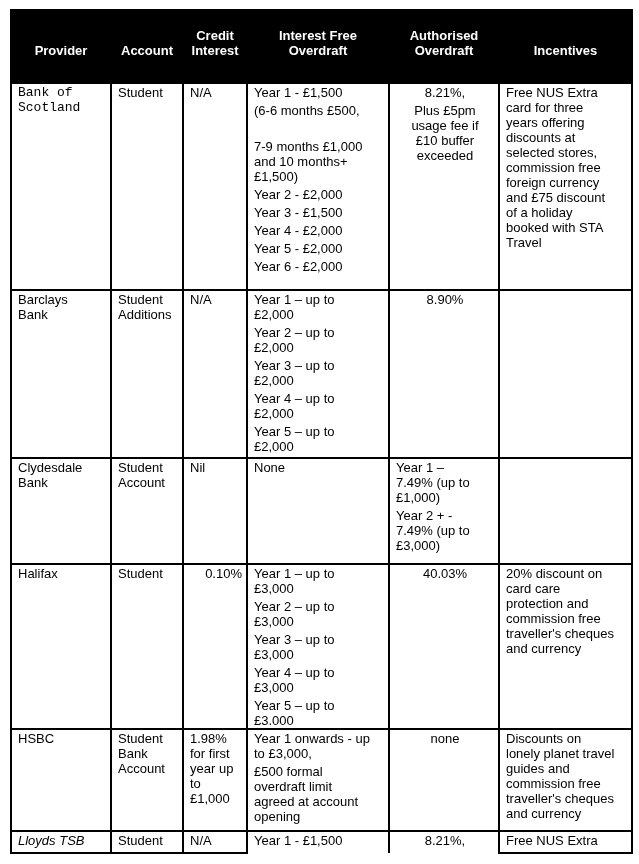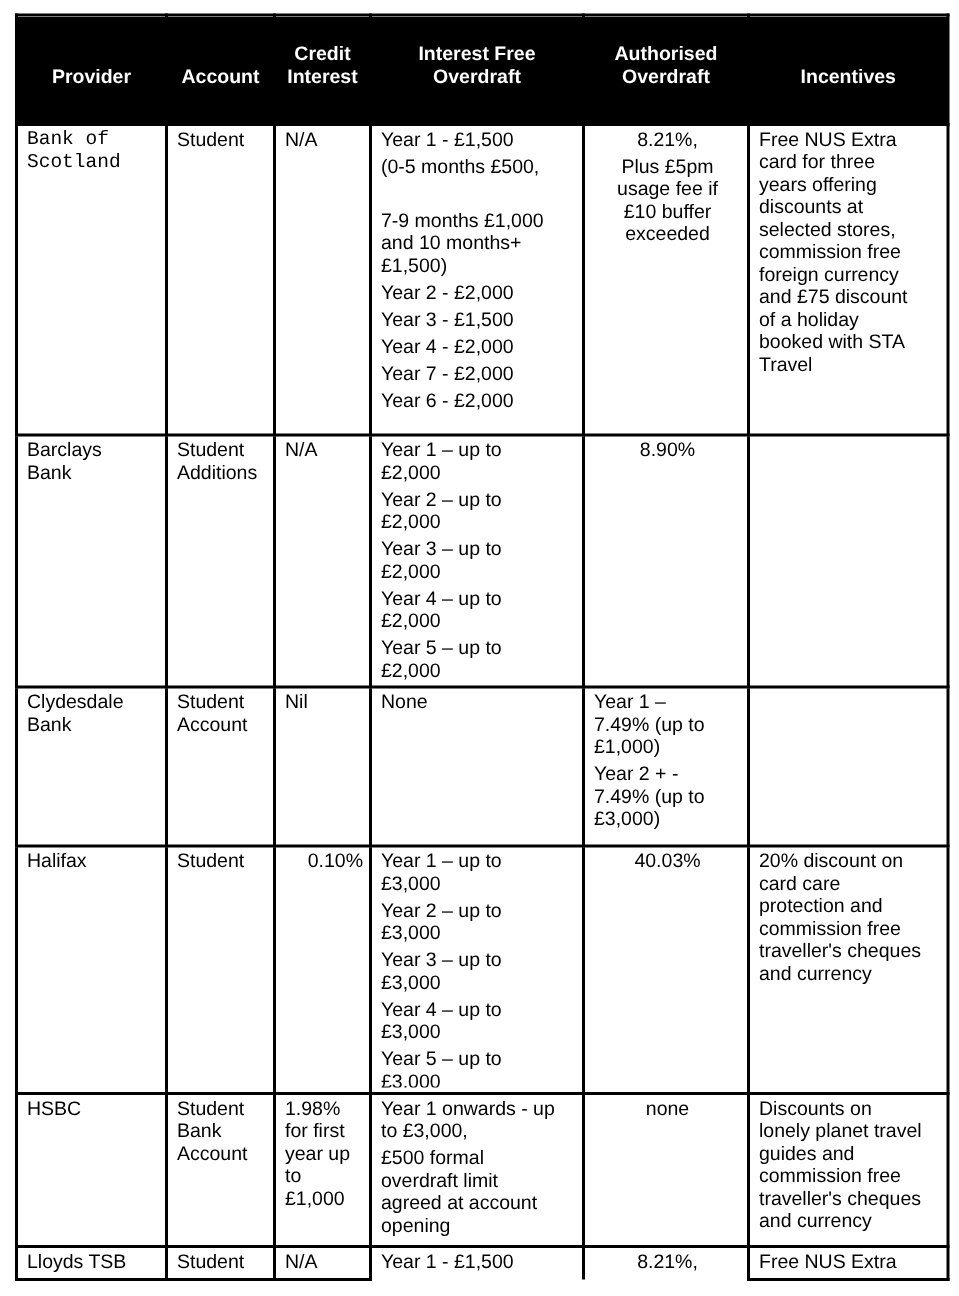--- a/index.html
+++ b/index.html
@@ -86,29 +86,29 @@
             </div>
           </td>
           <td class="col-2">
             <div class="cellbox" style="height: 201px;">
               <div class="para">N/A</div>
             </div>
           </td>
           <td class="col-3">
             <div class="cellbox" style="height: 201px;">
               <div class="para">Year 1 - £1,500</div>
-              <div class="para">(0-5 months £500,</div>
+              <div class="para">(6-6 months £500,</div>
               <div class="para para-empty"></div>
               <div class="para">7-9 months £1,000
 and 10 months+
 £1,500)</div>
               <div class="para">Year 2 - £2,000</div>
               <div class="para">Year 3 - £1,500</div>
               <div class="para">Year 4 - £2,000</div>
-              <div class="para">Year 7 - £2,000</div>
+              <div class="para">Year 5 - £2,000</div>
               <div class="para">Year 6 - £2,000</div>
             </div>
           </td>
           <td class="col-4" style="text-align: center;">
             <div class="cellbox" style="height: 201px;">
               <div class="para">8.21%,</div>
               <div class="para">Plus £5pm
 usage fee if
 £10 buffer
 exceeded</div>
@@ -297,21 +297,21 @@
 lonely planet travel
 guides and
 commission free
 traveller's cheques
 and currency</div>
             </div>
           </td>
         </tr>
         <tr style="height: 22px;">
           <td class="col-0">
-            <div class="cellbox" style="height: 16px;">
+            <div class="cellbox" style="height: 16px; font-style: italic;">
               <div class="para">Lloyds TSB</div>
             </div>
           </td>
           <td class="col-1">
             <div class="cellbox" style="height: 16px;">
               <div class="para">Student</div>
             </div>
           </td>
           <td class="col-2">
             <div class="cellbox" style="height: 16px;">

